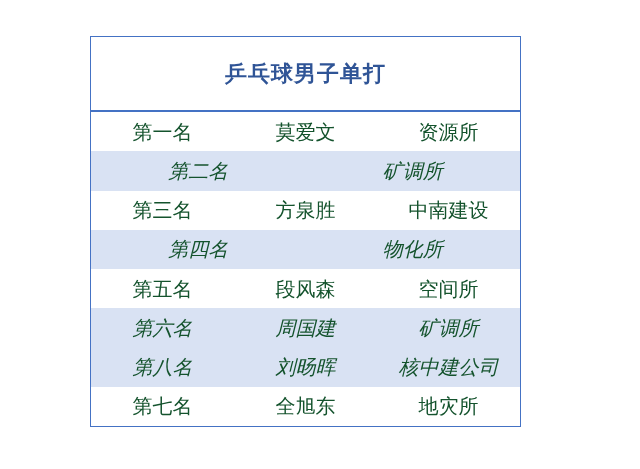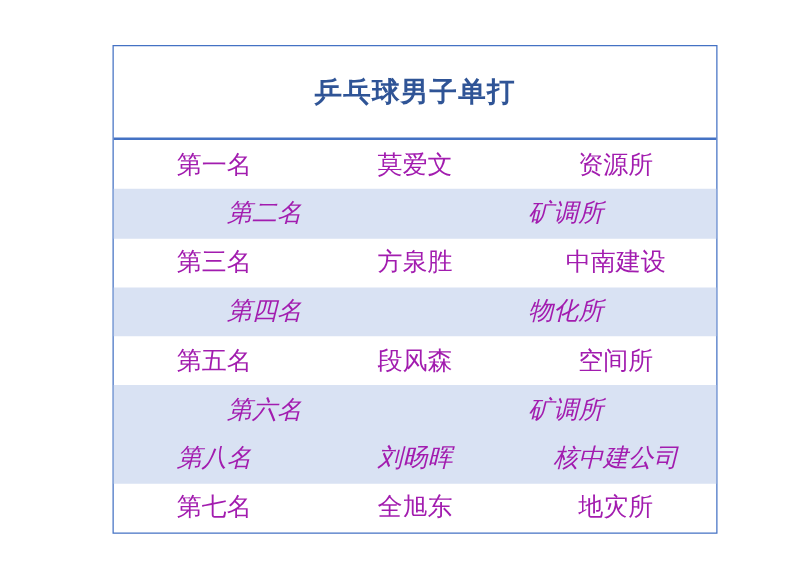--- a/index.html
+++ b/index.html
@@ -14,21 +14,21 @@
   .page {
     position: relative;
     width: 640px;
     height: 469px;
     background: #FFFFFF;
   }
   .ranking-table {
     position: absolute;
     left: 90px;
     top: 36px;
-    width: 484px;
+    width: 431px;
     height: 391px;
     box-sizing: border-box;
     border: 1.5px solid #4472C4;
     background: #FFFFFF;
     display: flex;
     flex-direction: column;
   }
   .title-row {
     height: 75px;
     flex: 0 0 75px;
@@ -55,21 +55,21 @@
     align-items: center;
   }
   .table-row.striped {
     background: #D9E2F3;
     font-style: italic;
   }
   .cell {
     flex: 1 1 0;
     text-align: center;
     font-size: 20px;
-    color: #a21caf;
+    color: #14532d;
     line-height: 1;
     white-space: nowrap;
   }
 </style>
 </head>
 <body>
 
 <div class="page">
   <div class="ranking-table">
     <div class="title-row">
@@ -94,20 +94,21 @@
         <span class="cell">第四名</span>
         <span class="cell">物化所</span>
       </div>
       <div class="table-row">
         <span class="cell">第五名</span>
         <span class="cell">段风森</span>
         <span class="cell">空间所</span>
       </div>
       <div class="table-row striped">
         <span class="cell">第六名</span>
+        <span class="cell">周国建</span>
         <span class="cell">矿调所</span>
       </div>
       <div class="table-row striped">
         <span class="cell">第八名</span>
         <span class="cell">刘旸晖</span>
         <span class="cell">核中建公司</span>
       </div>
       <div class="table-row">
         <span class="cell">第七名</span>
         <span class="cell">全旭东</span>

